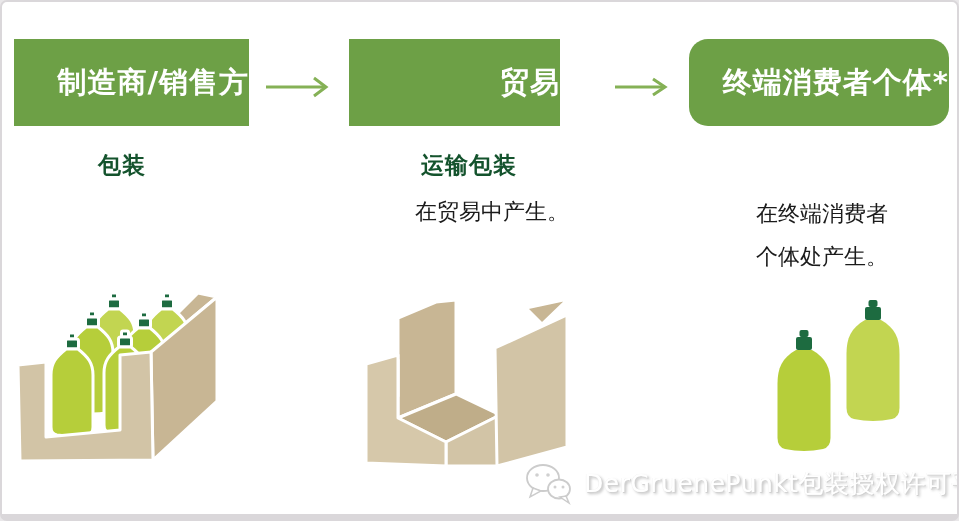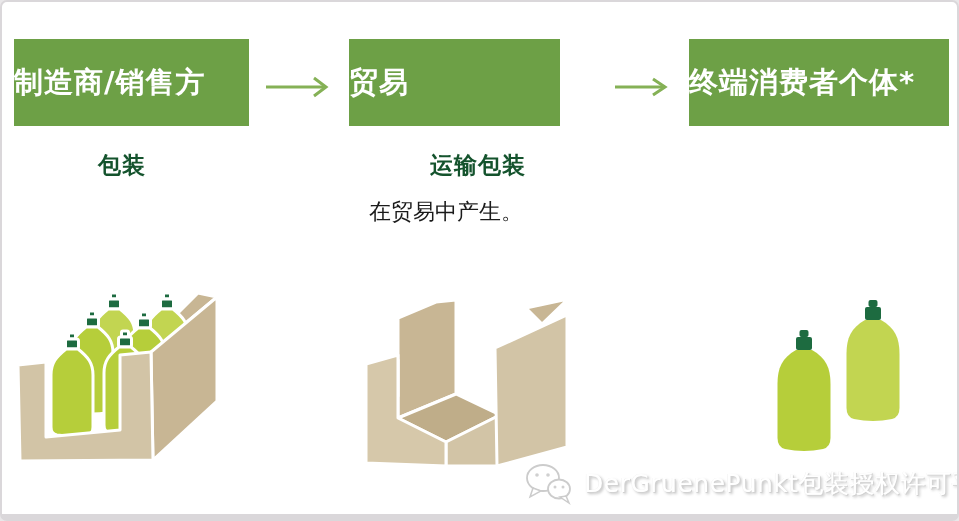--- a/index.html
+++ b/index.html
@@ -22,52 +22,52 @@
     position: absolute;
     top: 37px;
     height: 87px;
     background: #6da046;
     color: #ffffff;
     font-size: 29px;
     font-weight: bold;
     letter-spacing: 1px;
     display: flex;
     align-items: center;
-    justify-content: flex-start;
+    justify-content: flex-end;
     text-align: center;
   }
   .stage-box.b1 { left: 12px;  width: 235px; }
   .stage-box.b2 { left: 347px; width: 211px; }
-  .stage-box.b3 { left: 687px; width: 260px; }
+  .stage-box.b3 { left: 687px; width: 260px; border-radius: 19px; }
 
   .flow-arrow { position: absolute; top: 72px; }
   .flow-arrow.a1 { left: 262px; }
   .flow-arrow.a2 { left: 611px; }
 
   
   .stage-label {
     position: absolute;
     top: 148px;
     color: #14532d;
     font-size: 23px;
     font-weight: bold;
     text-align: center;
     letter-spacing: 1px;
   }
   .stage-label.l1 { left: 12px;  width: 216px; }
-  .stage-label.l2 { left: 376px; width: 200px; }
+  .stage-label.l2 { left: 367px; width: 200px; }
   .stage-label.l3 { left: 728px; width: 200px; }
 
   .stage-desc {
     position: absolute;
     color: #1b1b1b;
     font-size: 22px;
     line-height: 43px;
   }
-  .stage-desc.d2 { left: 367px; top: 188px; width: 200px; text-align: left; }
+  .stage-desc.d2 { left: 367px; top: 188px; width: 200px; text-align: right; }
   .stage-desc.d3 { left: 754px; top: 190px; text-align: left; }
 
   
   .illus { position: absolute; }
   .illus.i1 { left: 10px;  top: 287px; }
   .illus.i2 { left: 352px; top: 292px; }
   .illus.i3 { left: 765px; top: 290px; }
 
   .illus svg .stroke { stroke: #ffffff; stroke-width: 3; stroke-linejoin: round; }
   .tan-light  { fill: #d6c8aa; }
@@ -118,20 +118,24 @@
   <svg class="flow-arrow a2" width="60" height="26" viewBox="0 0 60 26">
     <line x1="2" y1="13" x2="50" y2="13" stroke="#85b156" stroke-width="3"></line>
     <polyline points="40,5 52,13 40,21" fill="none" stroke="#85b156" stroke-width="3"></polyline>
   </svg>
 
   <div class="stage-label l1">包装</div>
   <div class="stage-label l2">运输包装</div>
 
   <div class="stage-desc d2">
     <span>在贸易中产生。</span>
+  </div>
+  <div class="stage-desc d3">
+    <div>在终端消费者</div>
+    <div>个体处产生。</div>
   </div>
 
   <div class="illus i1">
     <svg width="215" height="185" viewBox="0 0 215 185">
 
       <path class="tan-dark stroke" d="M150,40 L186,4 L205,8 L139,63 Z"></path>
 
       <g>
         <rect class="capgreen stroke" x="98.5" y="4" width="7" height="6" rx="1.5"></rect>
         <rect class="capgreen stroke" x="95.5" y="10" width="13" height="10" rx="2"></rect>

